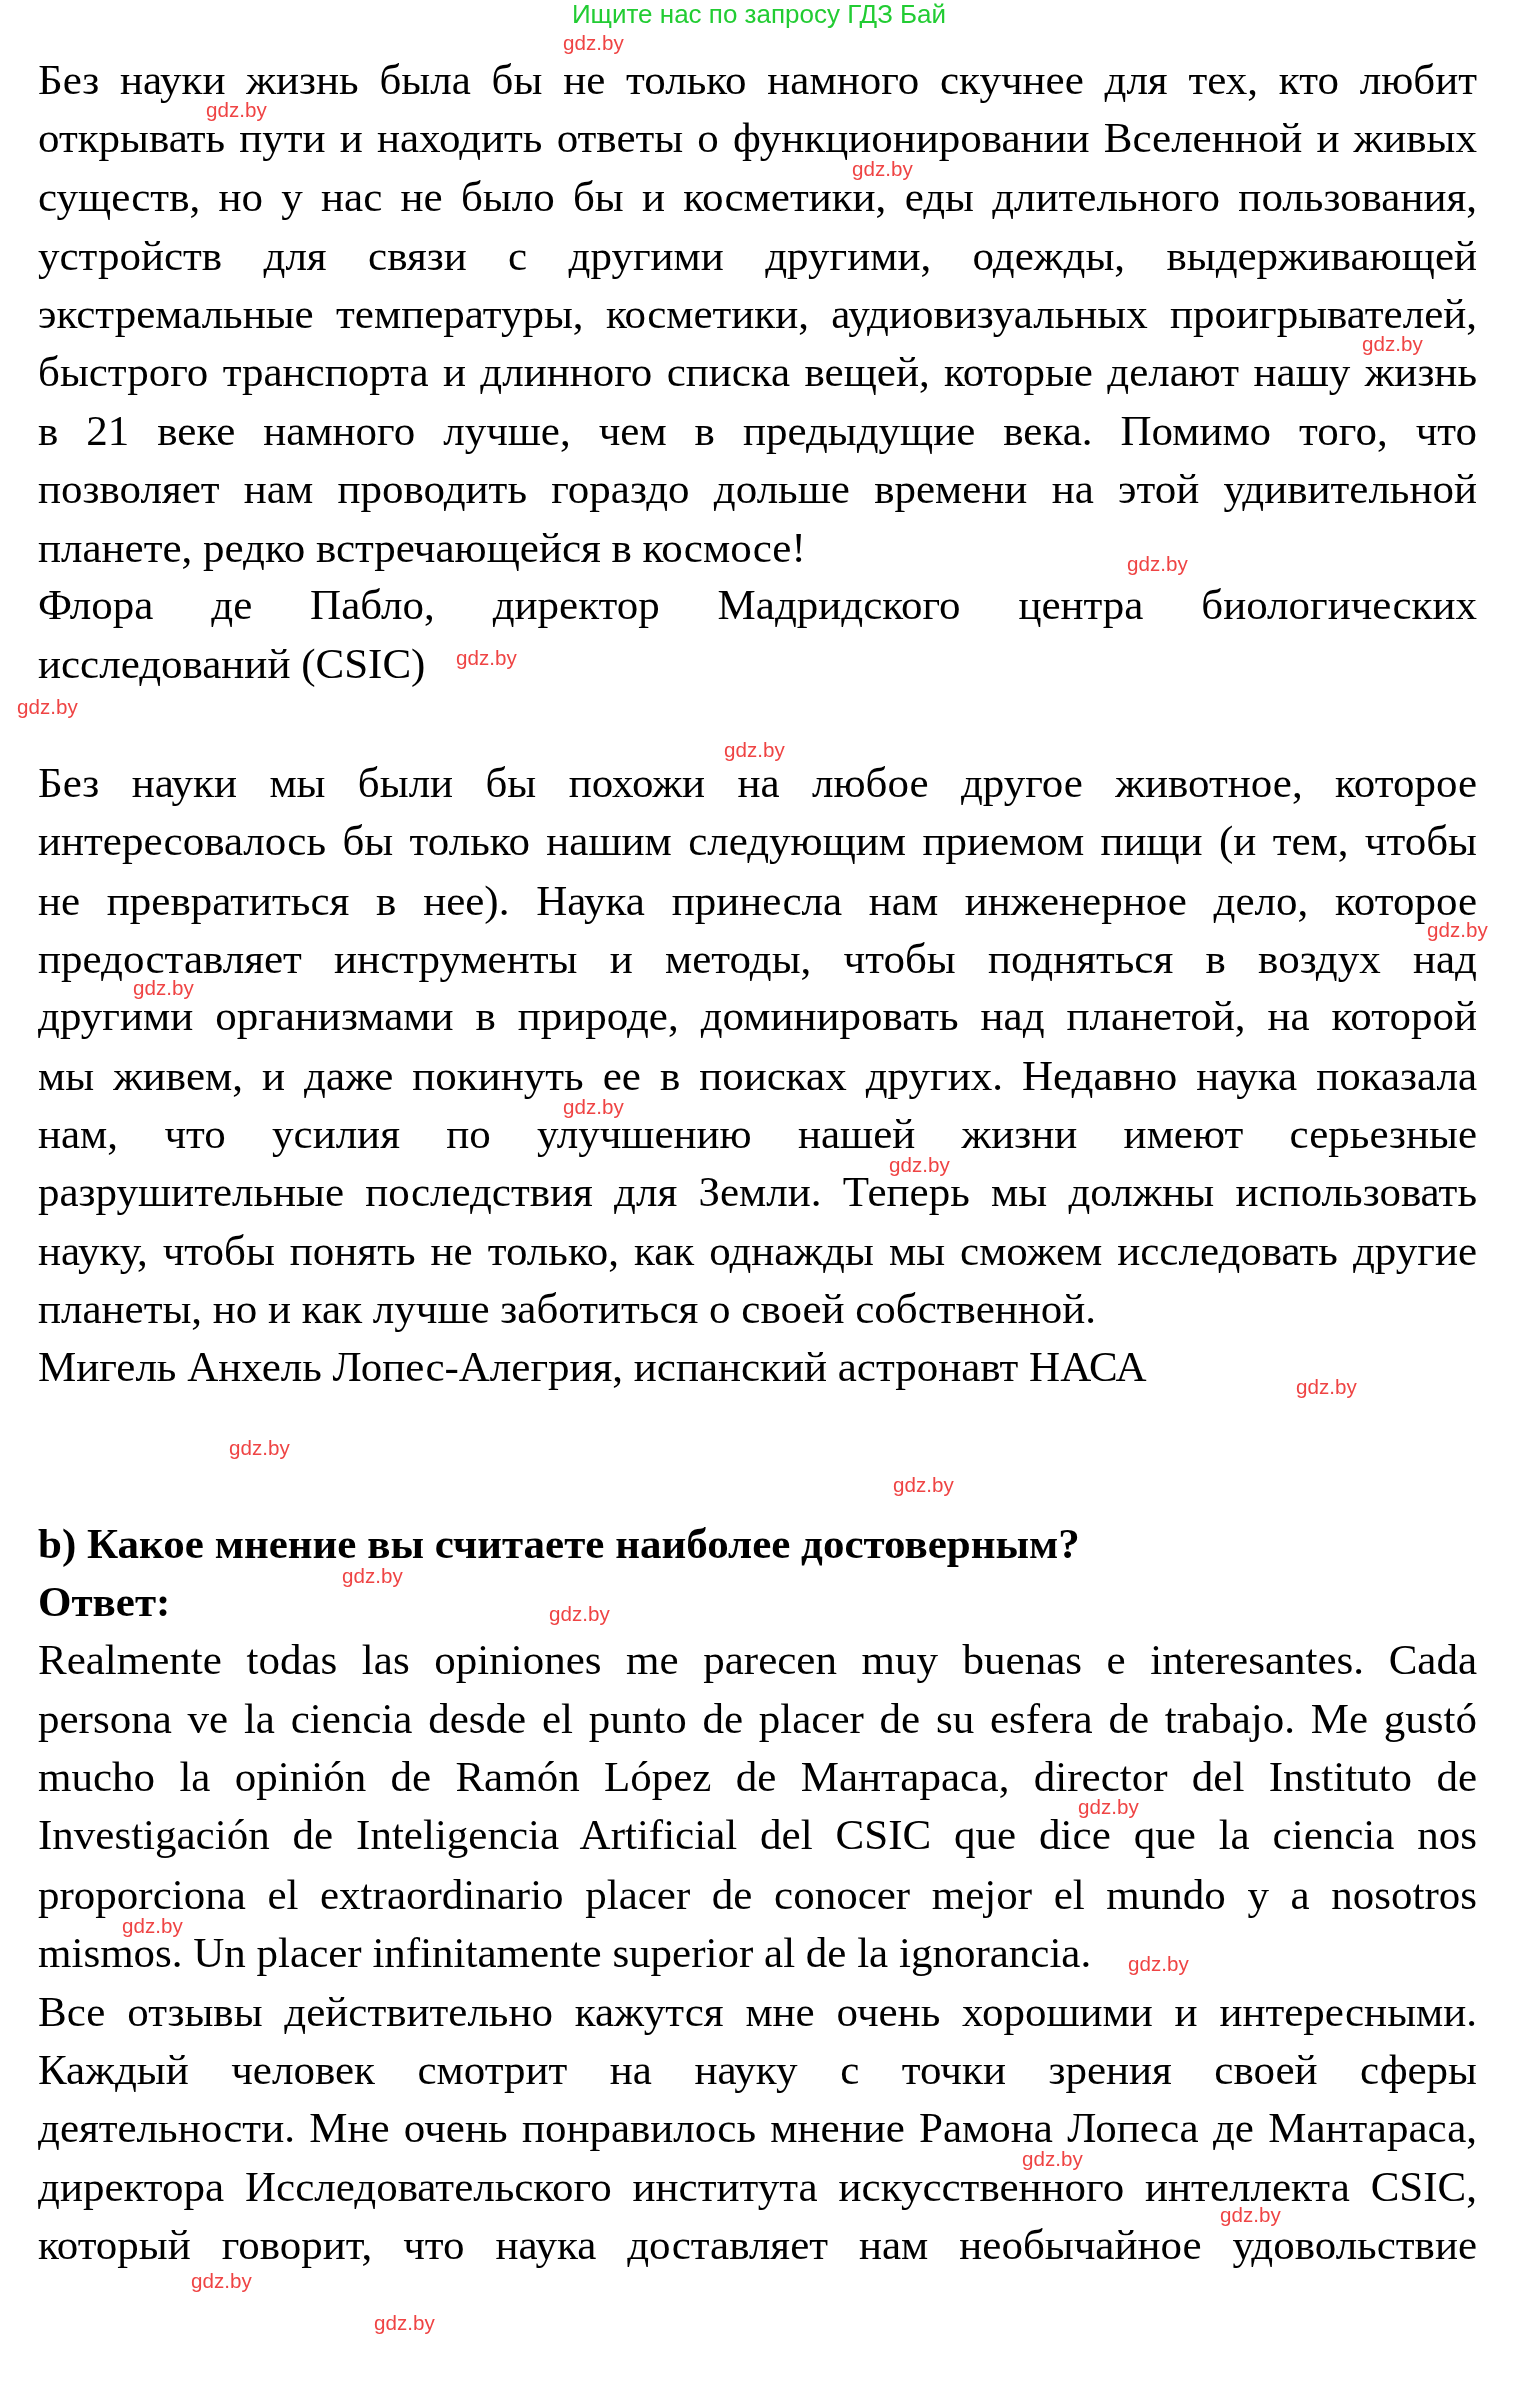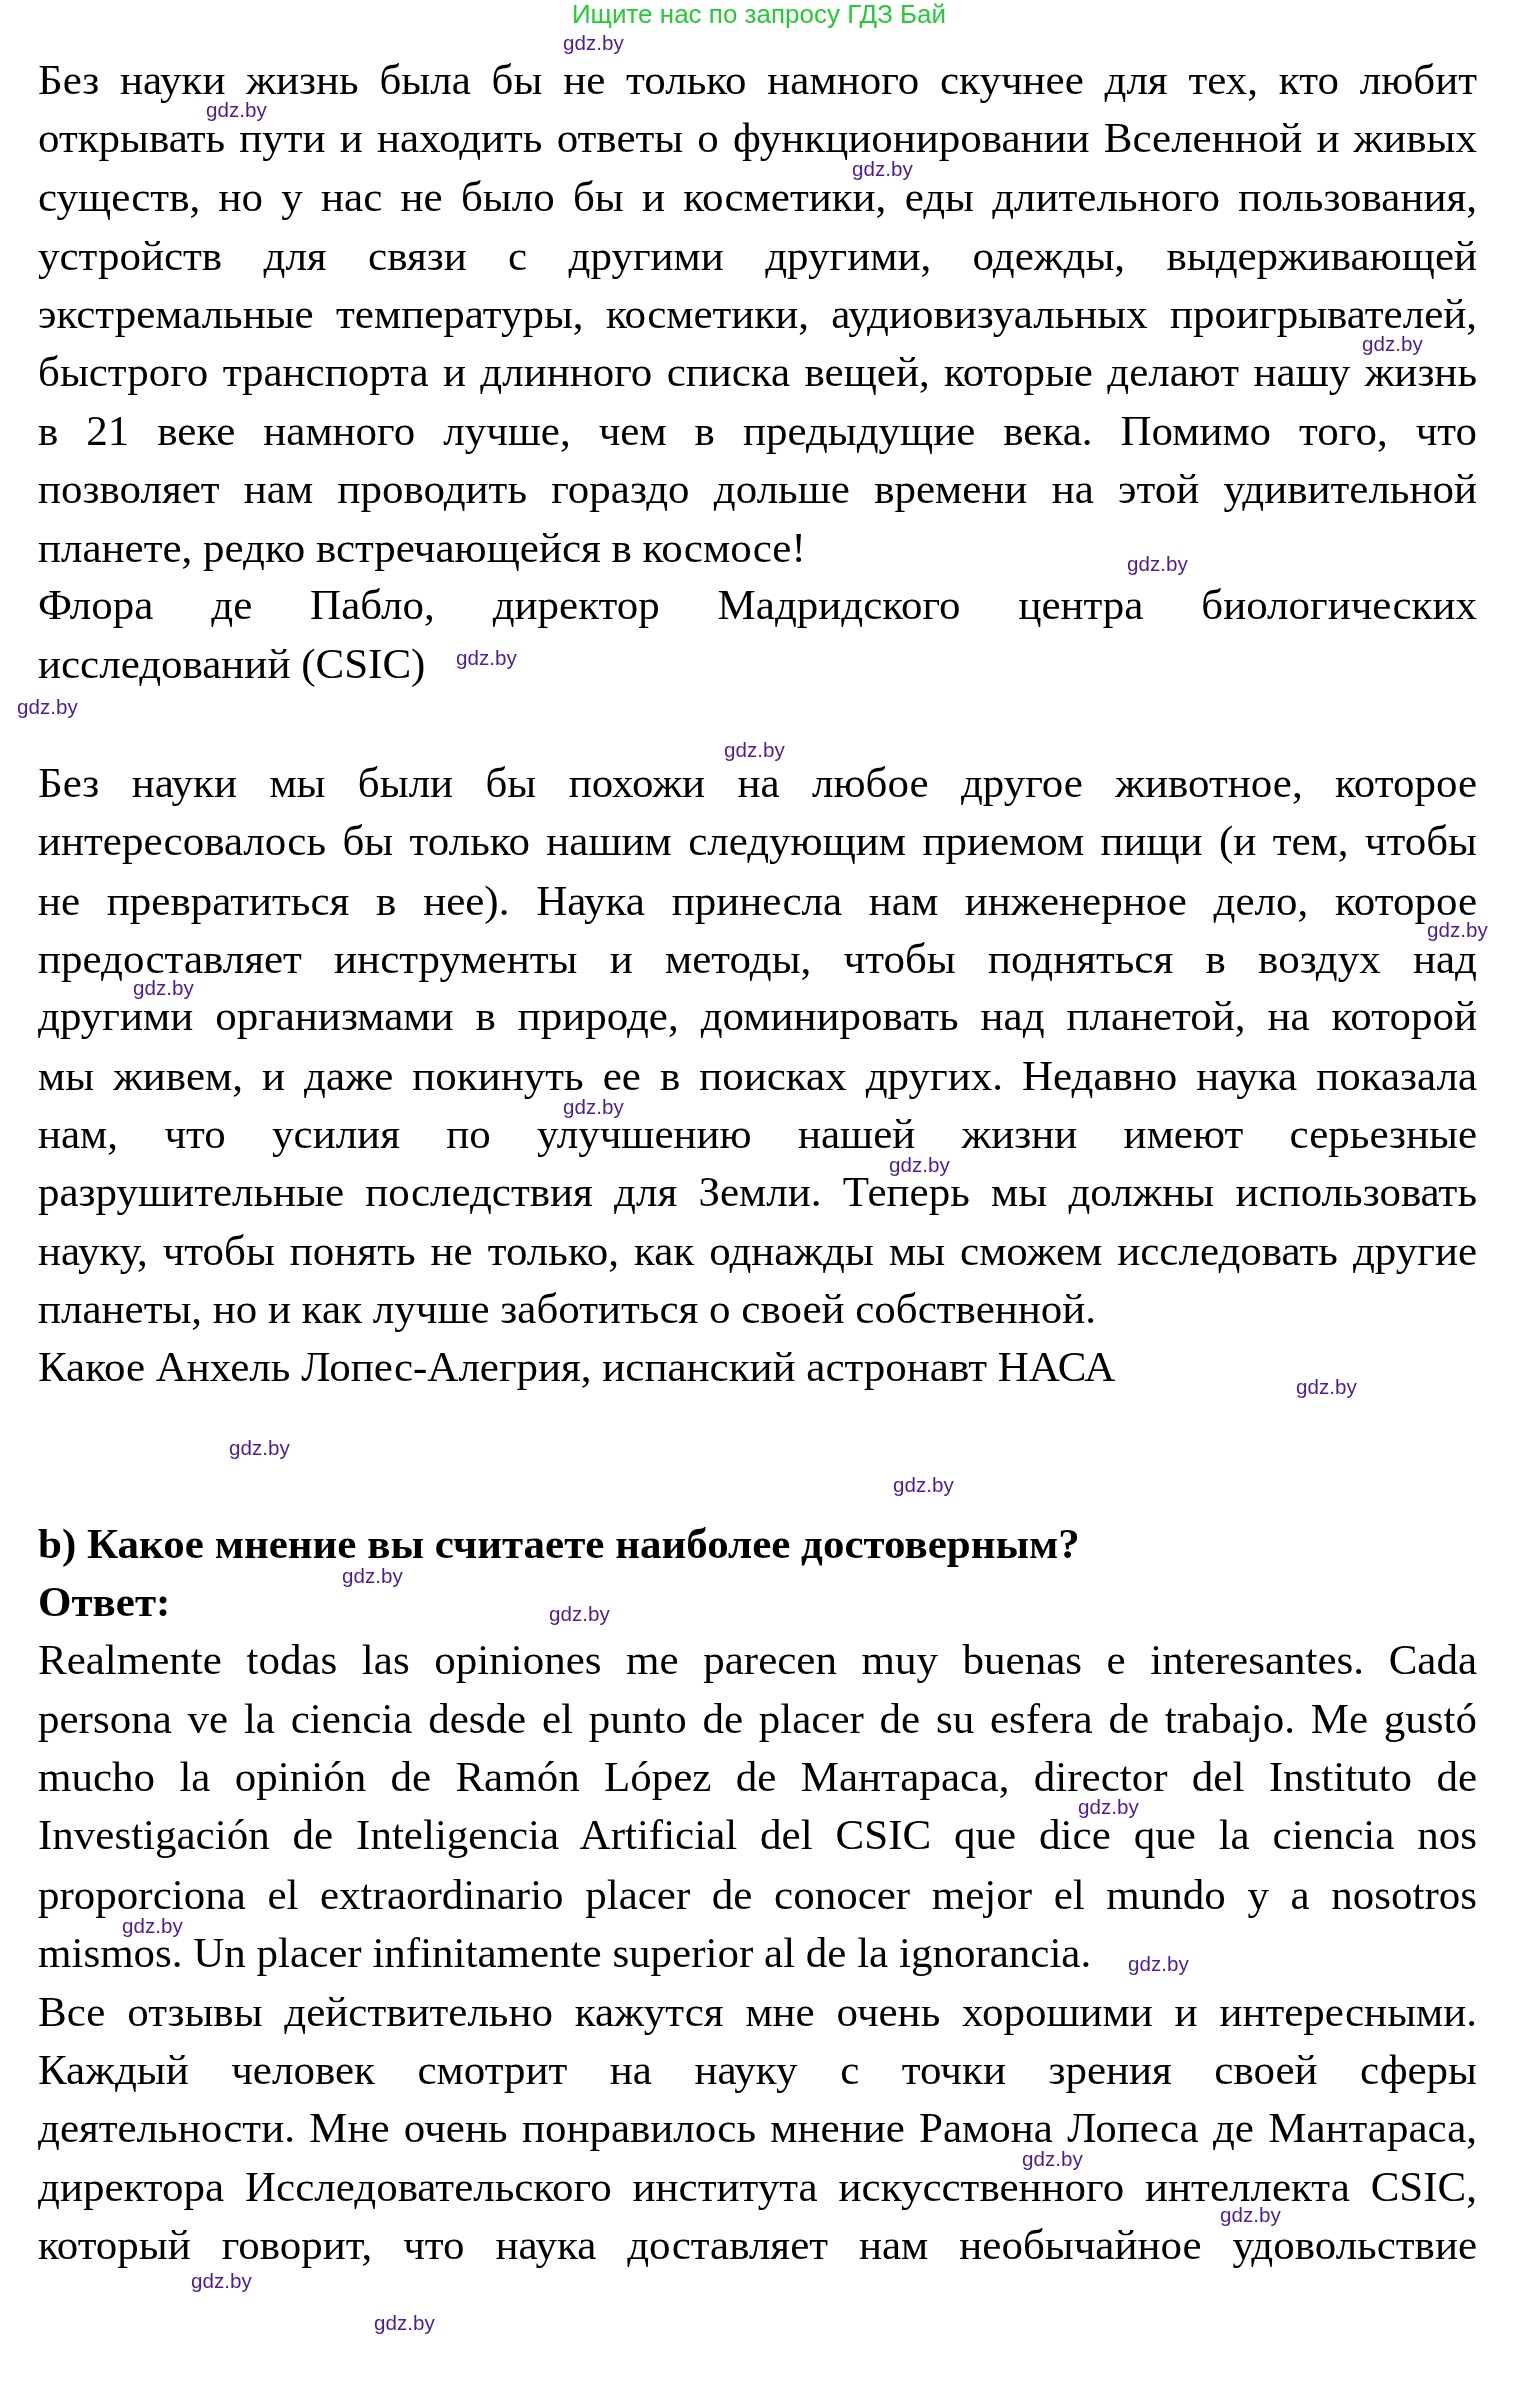--- a/index.html
+++ b/index.html
@@ -8,21 +8,21 @@
   .ln {
     position: absolute; left: 38px; width: 1439px; height: 59px;
     font-family: "Liberation Serif", "DejaVu Serif", serif;
     font-size: 43px; line-height: 59px; color: #000;
     text-align: justify; text-align-last: justify; white-space: nowrap;
   }
   .ln.last { text-align-last: left; }
   .ln.bold { font-weight: bold; }
   .wm {
     position: absolute; font-family: "Liberation Sans", "DejaVu Sans", sans-serif;
-    font-size: 20.6px; line-height: 23px; color: #4c1d95; white-space: nowrap; text-align: center;
+    font-size: 20.6px; line-height: 23px; color: #ef4444; white-space: nowrap; text-align: center;
   }
   .top-banner {
     position: absolute; left: 0; width: 1518px; top: 0; text-align: center;
     font-family: "Liberation Sans", "DejaVu Sans", sans-serif; font-size: 26px; line-height: 29px;
   }
   .footer {
     position: absolute; left: 0; width: 1518px; top: 2360px; text-align: center;
     font-family: "Liberation Sans", "DejaVu Sans", sans-serif; font-size: 24.4px; line-height: 30.5px;
     word-spacing: 4.6px;
   }
@@ -54,21 +54,21 @@
     <div class="ln" style="top:753px">Без науки мы были бы похожи на любое другое животное, которое</div>
     <div class="ln" style="top:811px">интересовалось бы только нашим следующим приемом пищи (и тем, чтобы</div>
     <div class="ln" style="top:871px">не превратиться в нее). Наука принесла нам инженерное дело, которое</div>
     <div class="ln" style="top:929px">предоставляет инструменты и методы, чтобы подняться в воздух над</div>
     <div class="ln" style="top:986px">другими организмами в природе, доминировать над планетой, на которой</div>
     <div class="ln" style="top:1046px">мы живем, и даже покинуть ее в поисках других. Недавно наука показала</div>
     <div class="ln" style="top:1104px">нам, что усилия по улучшению нашей жизни имеют серьезные</div>
     <div class="ln" style="top:1162px">разрушительные последствия для Земли. Теперь мы должны использовать</div>
     <div class="ln" style="top:1221px">науку, чтобы понять не только, как однажды мы сможем исследовать другие</div>
     <div class="ln last" style="top:1279px">планеты, но и как лучше заботиться о своей собственной.</div>
-    <div class="ln last" style="top:1337px">Какое Анхель Лопес-Алегрия, испанский астронавт НАСА</div>
+    <div class="ln last" style="top:1337px">Мигель Анхель Лопес-Алегрия, испанский астронавт НАСА</div>
   </div>
 
   <div class="ln last bold" style="top:1572px">Ответ:</div>
   <div class="ln last bold" style="top:1514px">b) Какое мнение вы считаете наиболее достоверным?</div>
 
   <div>
     <div class="ln" style="top:1630px">Realmente todas las opiniones me parecen muy buenas e interesantes. Cada</div>
     <div class="ln" style="top:1689px">persona ve la ciencia desde el punto de placer de su esfera de trabajo. Me gustó</div>
     <div class="ln" style="top:1747px">mucho la opinión de Ramón López de Мантараса, director del Instituto de</div>
     <div class="ln" style="top:1805px">Investigación de Inteligencia Artificial del CSIC que dice que la ciencia nos</div>

